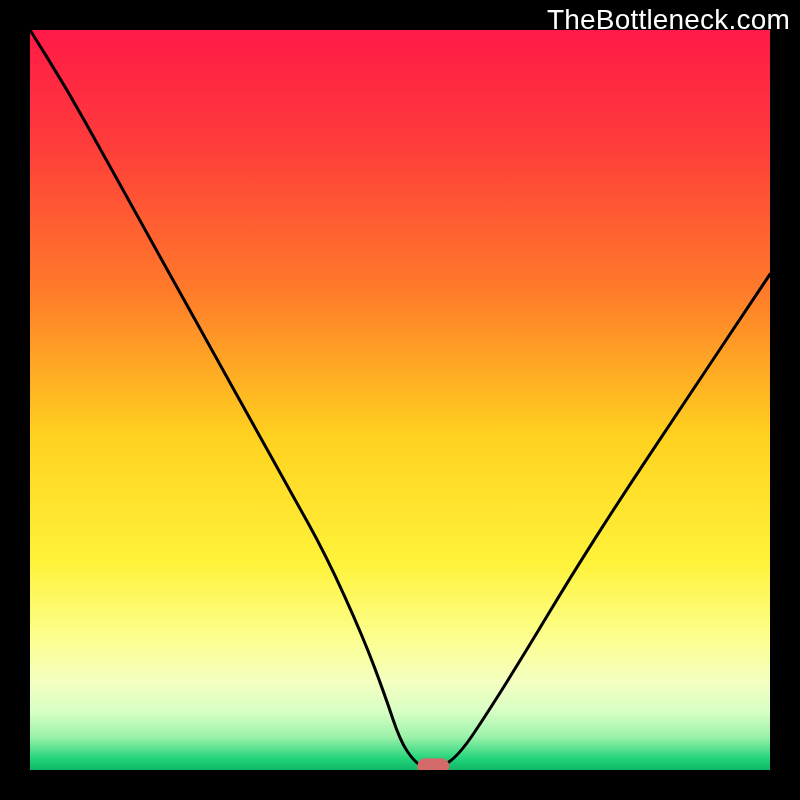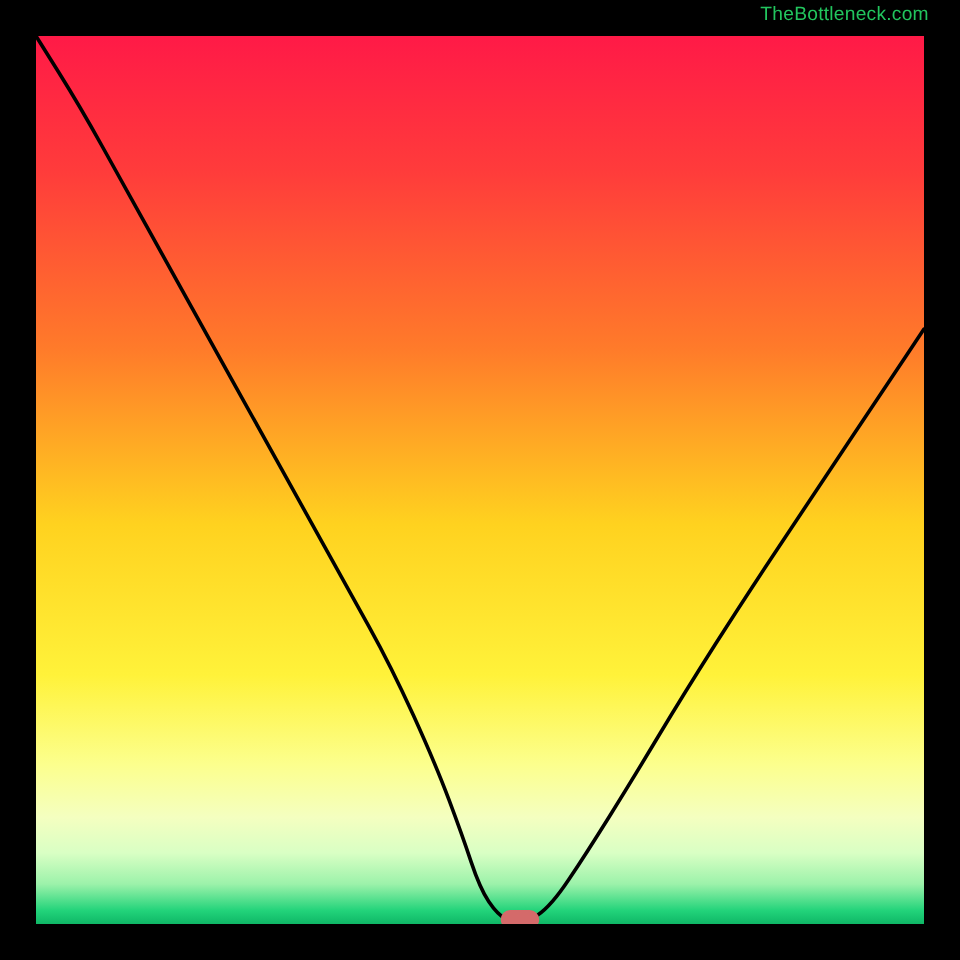--- a/index.html
+++ b/index.html
@@ -13,23 +13,23 @@
   }
   .frame {
     position: relative;
     width: 800px;
     height: 800px;
     background: #000;
   }
   .watermark {
     position: absolute;
     top: 4px;
-    right: 26px;
-    color: #22c55e;
-    font-size: 16px;
+    right: 10px;
+    color: #ffffff;
+    font-size: 28px;
     font-weight: 500;
     letter-spacing: 0.2px;
     z-index: 5;
   }
   .plot {
     position: absolute;
     left: 30px;
     top: 30px;
     width: 740px;
     height: 740px;

